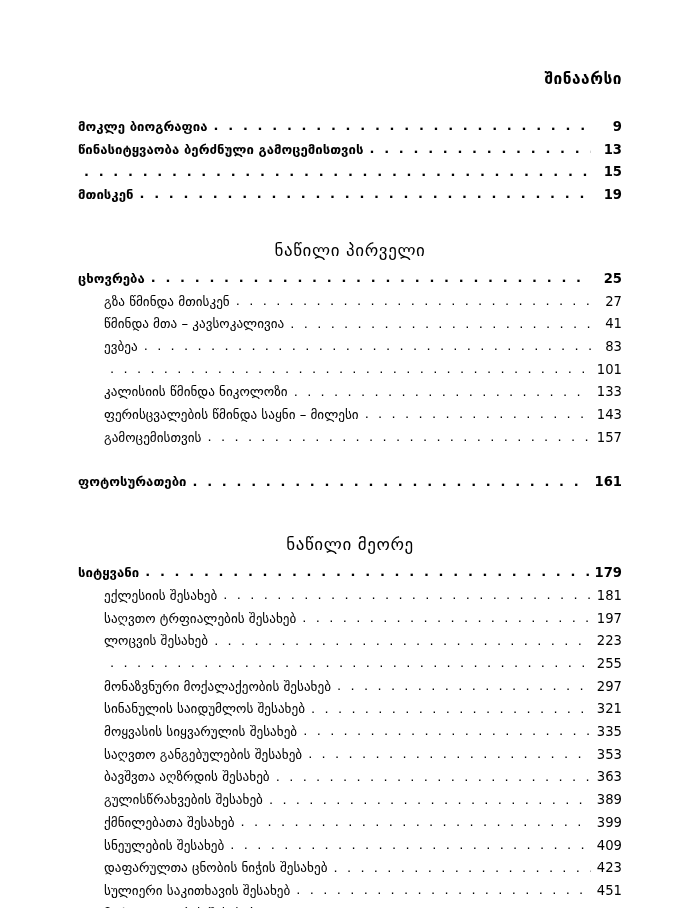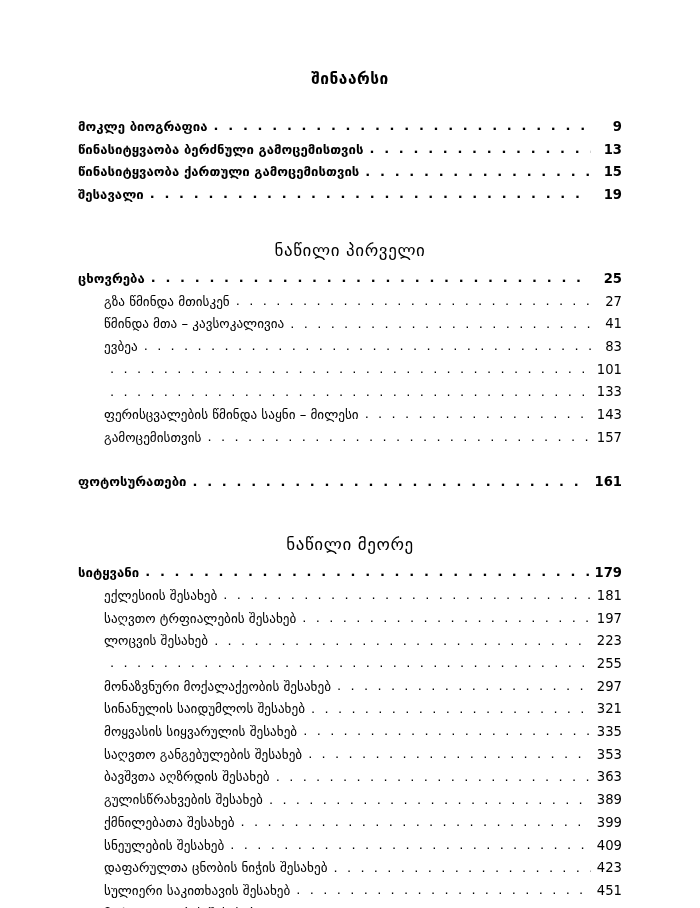--- a/index.html
+++ b/index.html
@@ -16,21 +16,21 @@
     overflow: hidden;
   }
   .page {
     position: relative;
     width: 700px;
     height: 908px;
     box-sizing: border-box;
     padding: 0 78px;
   }
   .doc-title {
-    text-align: center;
+    text-align: right;
     font-size: 15.5px;
     font-weight: bold;
     letter-spacing: 0.5px;
     margin-top: 70px;
     margin-bottom: 0;
   }
   .toc {
     margin-top: 28px;
   }
   .section-heading {
@@ -91,26 +91,25 @@
         <span class="label">მოკლე ბიოგრაფია</span>
         <span class="dots">. . . . . . . . . . . . . . . . . . . . . . . . . . . . . . . . . . . . . . . . . . . . . . . . . . . . . . . . . .</span>
         <span class="page-no">9</span>
       </div>
       <div class="entry level-0">
         <span class="label">წინასიტყვაობა ბერძნული გამოცემისთვის</span>
         <span class="dots">. . . . . . . . . . . . . . . . . . . . . . . . . . . . . . . . . . . . . . . . . . . . . . . . . . . . . . . . . .</span>
         <span class="page-no">13</span>
       </div>
       <div class="entry level-0">
-        <span class="label">წინასიტყვაობა ქართული გამოცემისთვის</span>
         <span class="dots">. . . . . . . . . . . . . . . . . . . . . . . . . . . . . . . . . . . . . . . . . . . . . . . . . . . . . . . . . .</span>
         <span class="page-no">15</span>
       </div>
       <div class="entry level-0">
-        <span class="label">შესავალი</span>
+        <span class="label">მთისკენ</span>
         <span class="dots">. . . . . . . . . . . . . . . . . . . . . . . . . . . . . . . . . . . . . . . . . . . . . . . . . . . . . . . . . .</span>
         <span class="page-no">19</span>
       </div>
     </div>
 
     <div class="gap-md"></div>
 
     <div class="section-heading">ნაწილი პირველი</div>
     <div>
       <div class="entry level-0">
@@ -131,20 +130,21 @@
       <div class="entry level-1">
         <span class="label">ევბეა</span>
         <span class="dots">. . . . . . . . . . . . . . . . . . . . . . . . . . . . . . . . . . . . . . . . . . . . . . . . . . . . . . . . . .</span>
         <span class="page-no">83</span>
       </div>
       <div class="entry level-1">
         <span class="dots">. . . . . . . . . . . . . . . . . . . . . . . . . . . . . . . . . . . . . . . . . . . . . . . . . . . . . . . . . .</span>
         <span class="page-no">101</span>
       </div>
       <div class="entry level-1">
+        <span class="label">კალისიის წმინდა ნიკოლოზი</span>
         <span class="dots">. . . . . . . . . . . . . . . . . . . . . . . . . . . . . . . . . . . . . . . . . . . . . . . . . . . . . . . . . .</span>
         <span class="page-no">133</span>
       </div>
       <div class="entry level-1">
         <span class="label">ფერისცვალების წმინდა საყნი – მილესი</span>
         <span class="dots">. . . . . . . . . . . . . . . . . . . . . . . . . . . . . . . . . . . . . . . . . . . . . . . . . . . . . . . . . .</span>
         <span class="page-no">143</span>
       </div>
       <div class="entry level-1">
         <span class="label">გამოცემისთვის</span>

